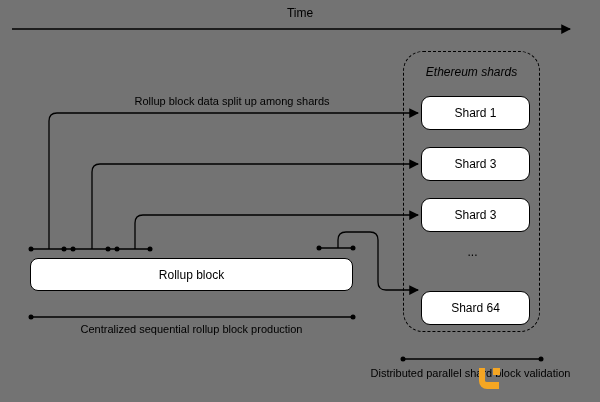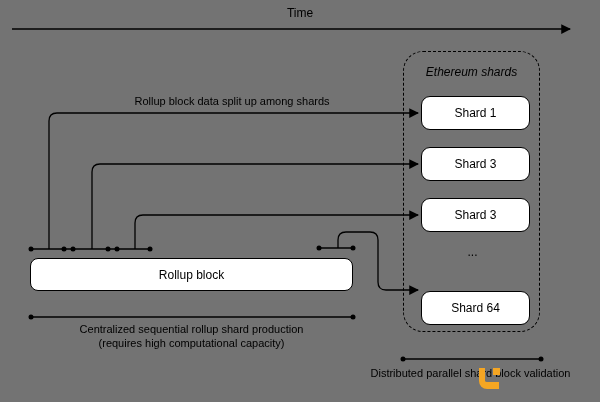--- a/index.html
+++ b/index.html
@@ -76,22 +76,21 @@
     <span>Shard 64</span>
   </div>
 
   <div class="abs rollup-box">
     <span>Rollup block</span>
   </div>
 
   <div class="abs label split-annotation">Rollup block data split up among shards</div>
 
   <div class="abs label centralized-annotation">
-    <div>Centralized sequential rollup shard production</div>
-    <div>(requires high computational capacity)</div>
+    <div>Centralized sequential rollup block production</div>
   </div>
 
   <div class="abs label distributed-annotation">Distributed parallel shard block validation</div>
 
   <svg class="abs svg-overlay" viewBox="0 0 600 402" xmlns="http://www.w3.org/2000/svg">
     <defs>
       <marker id="arrow" viewBox="0 0 10 10" refX="9" refY="5" markerWidth="7.5" markerHeight="7.5" orient="auto-start-reverse">
         <path d="M0,0 L10,5 L0,10 z" fill="#000"></path>
       </marker>
     </defs>

